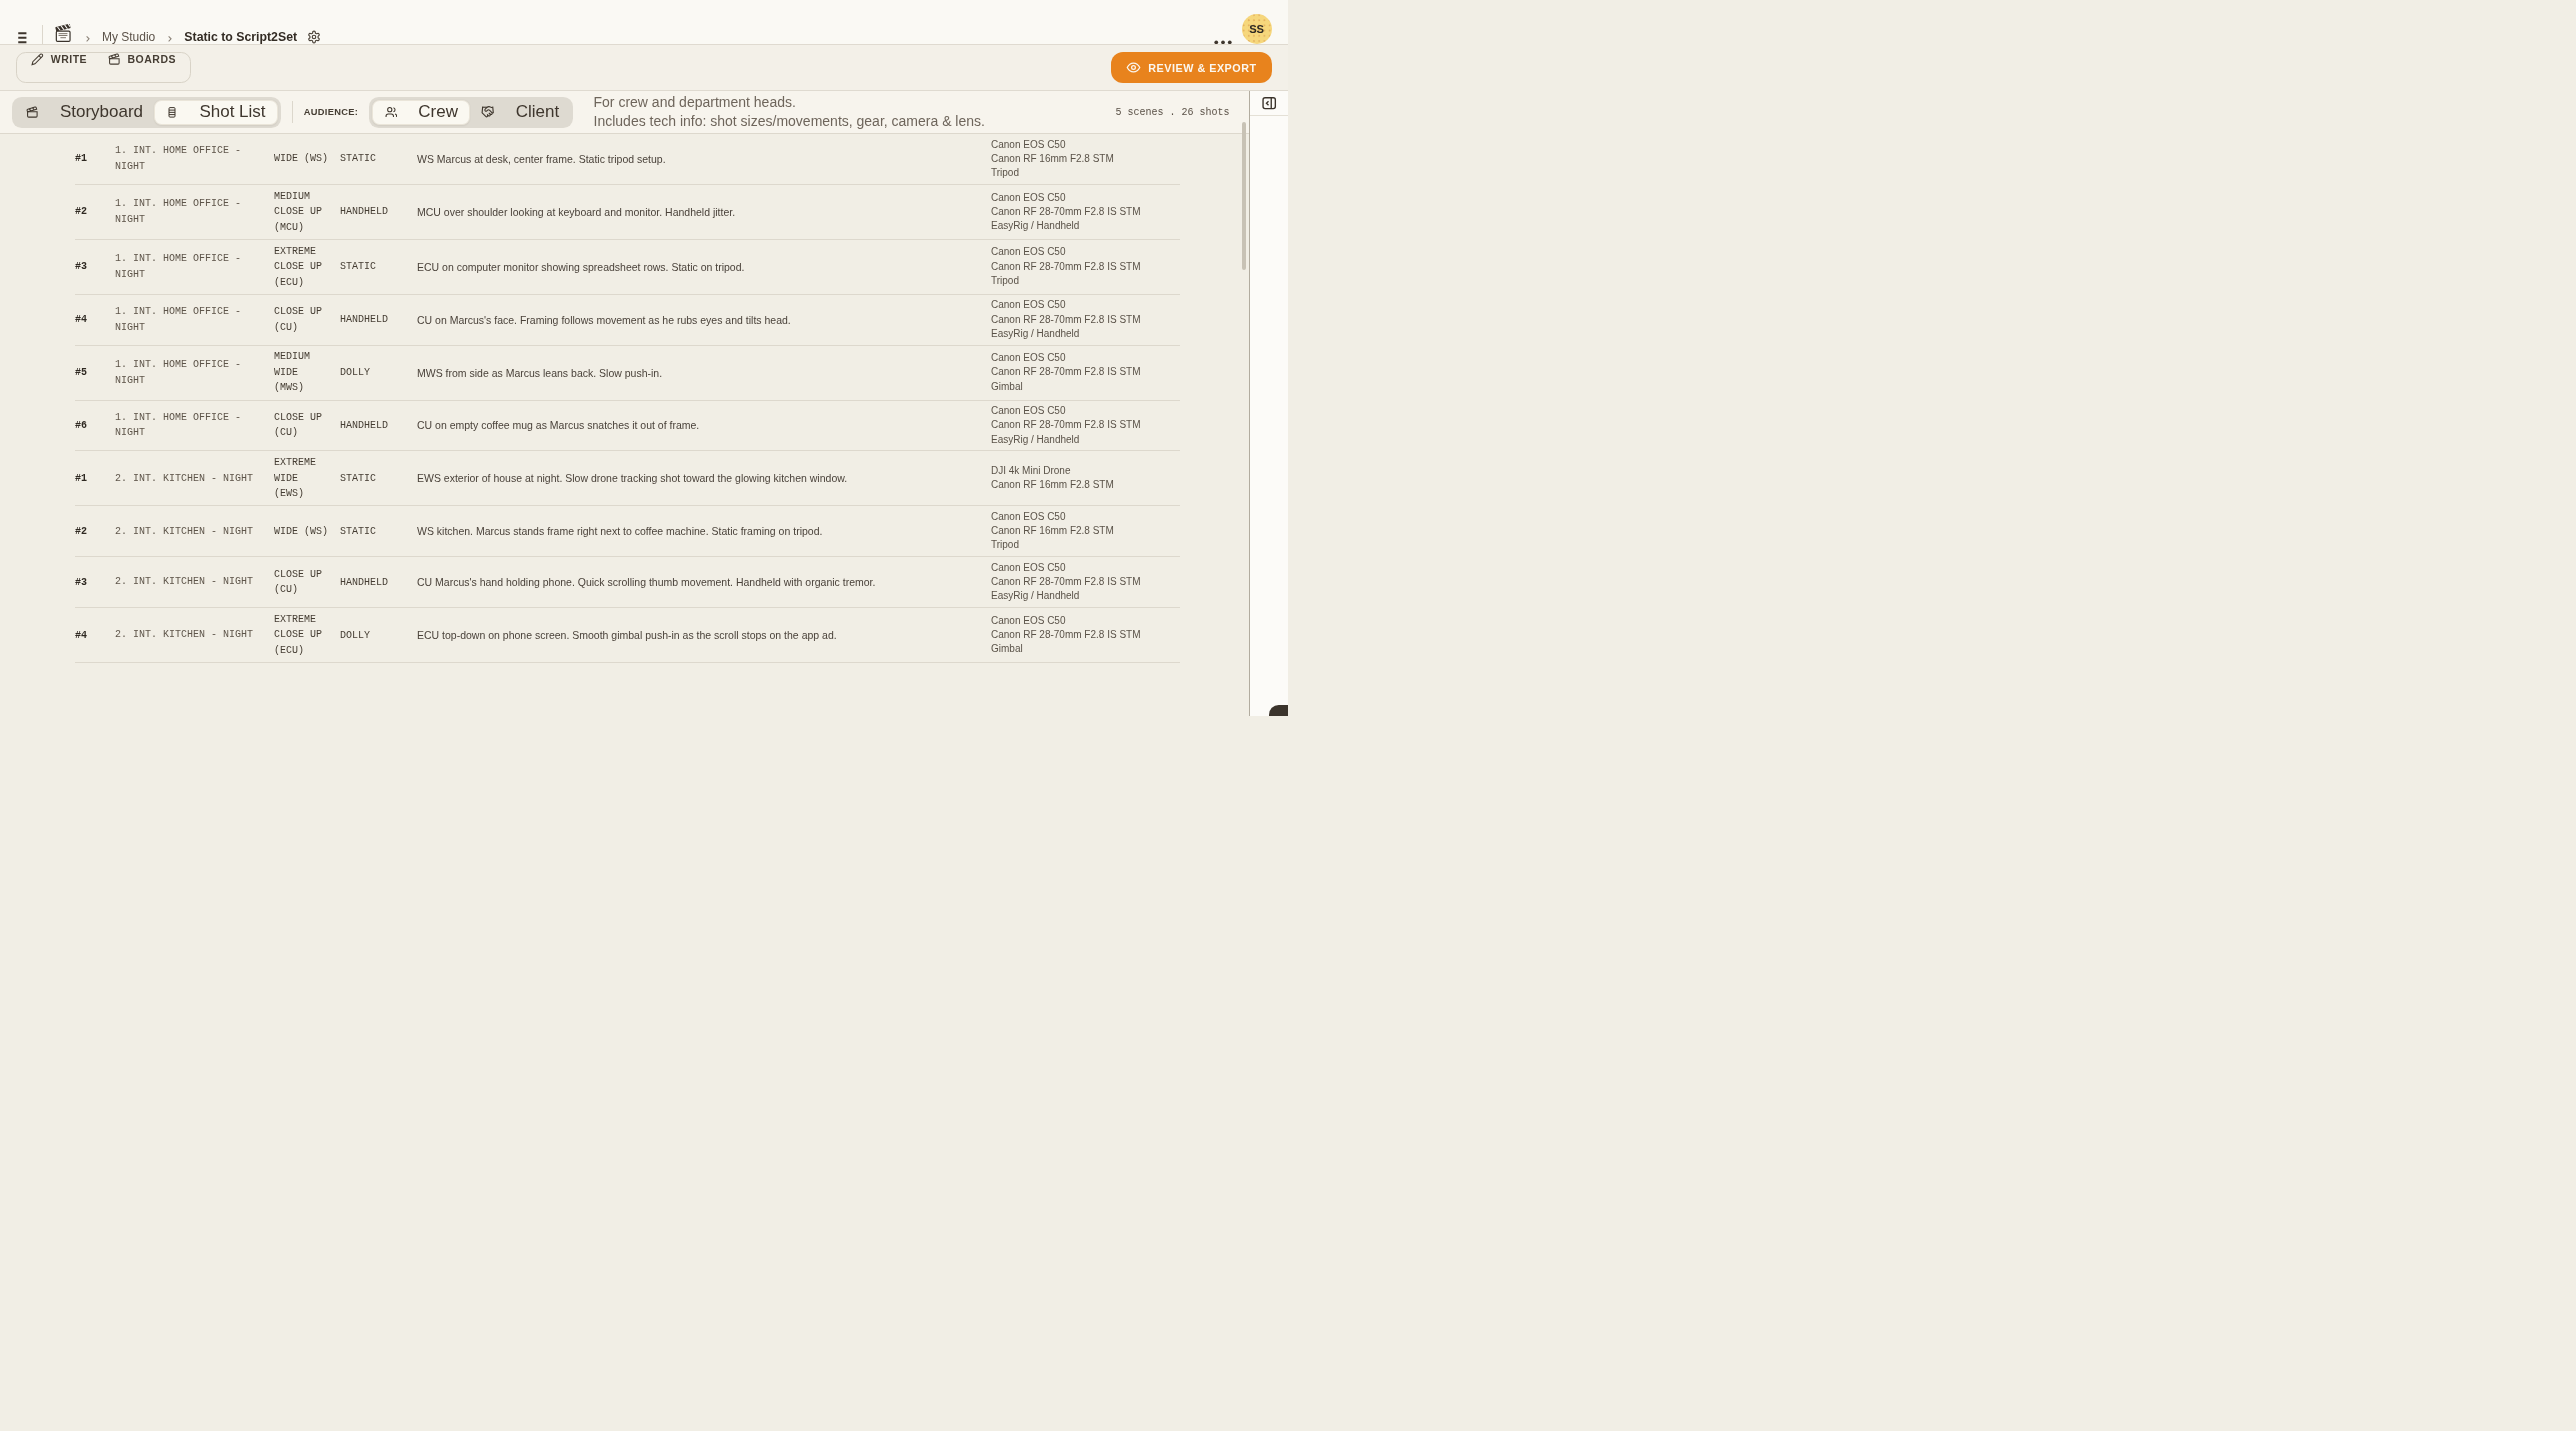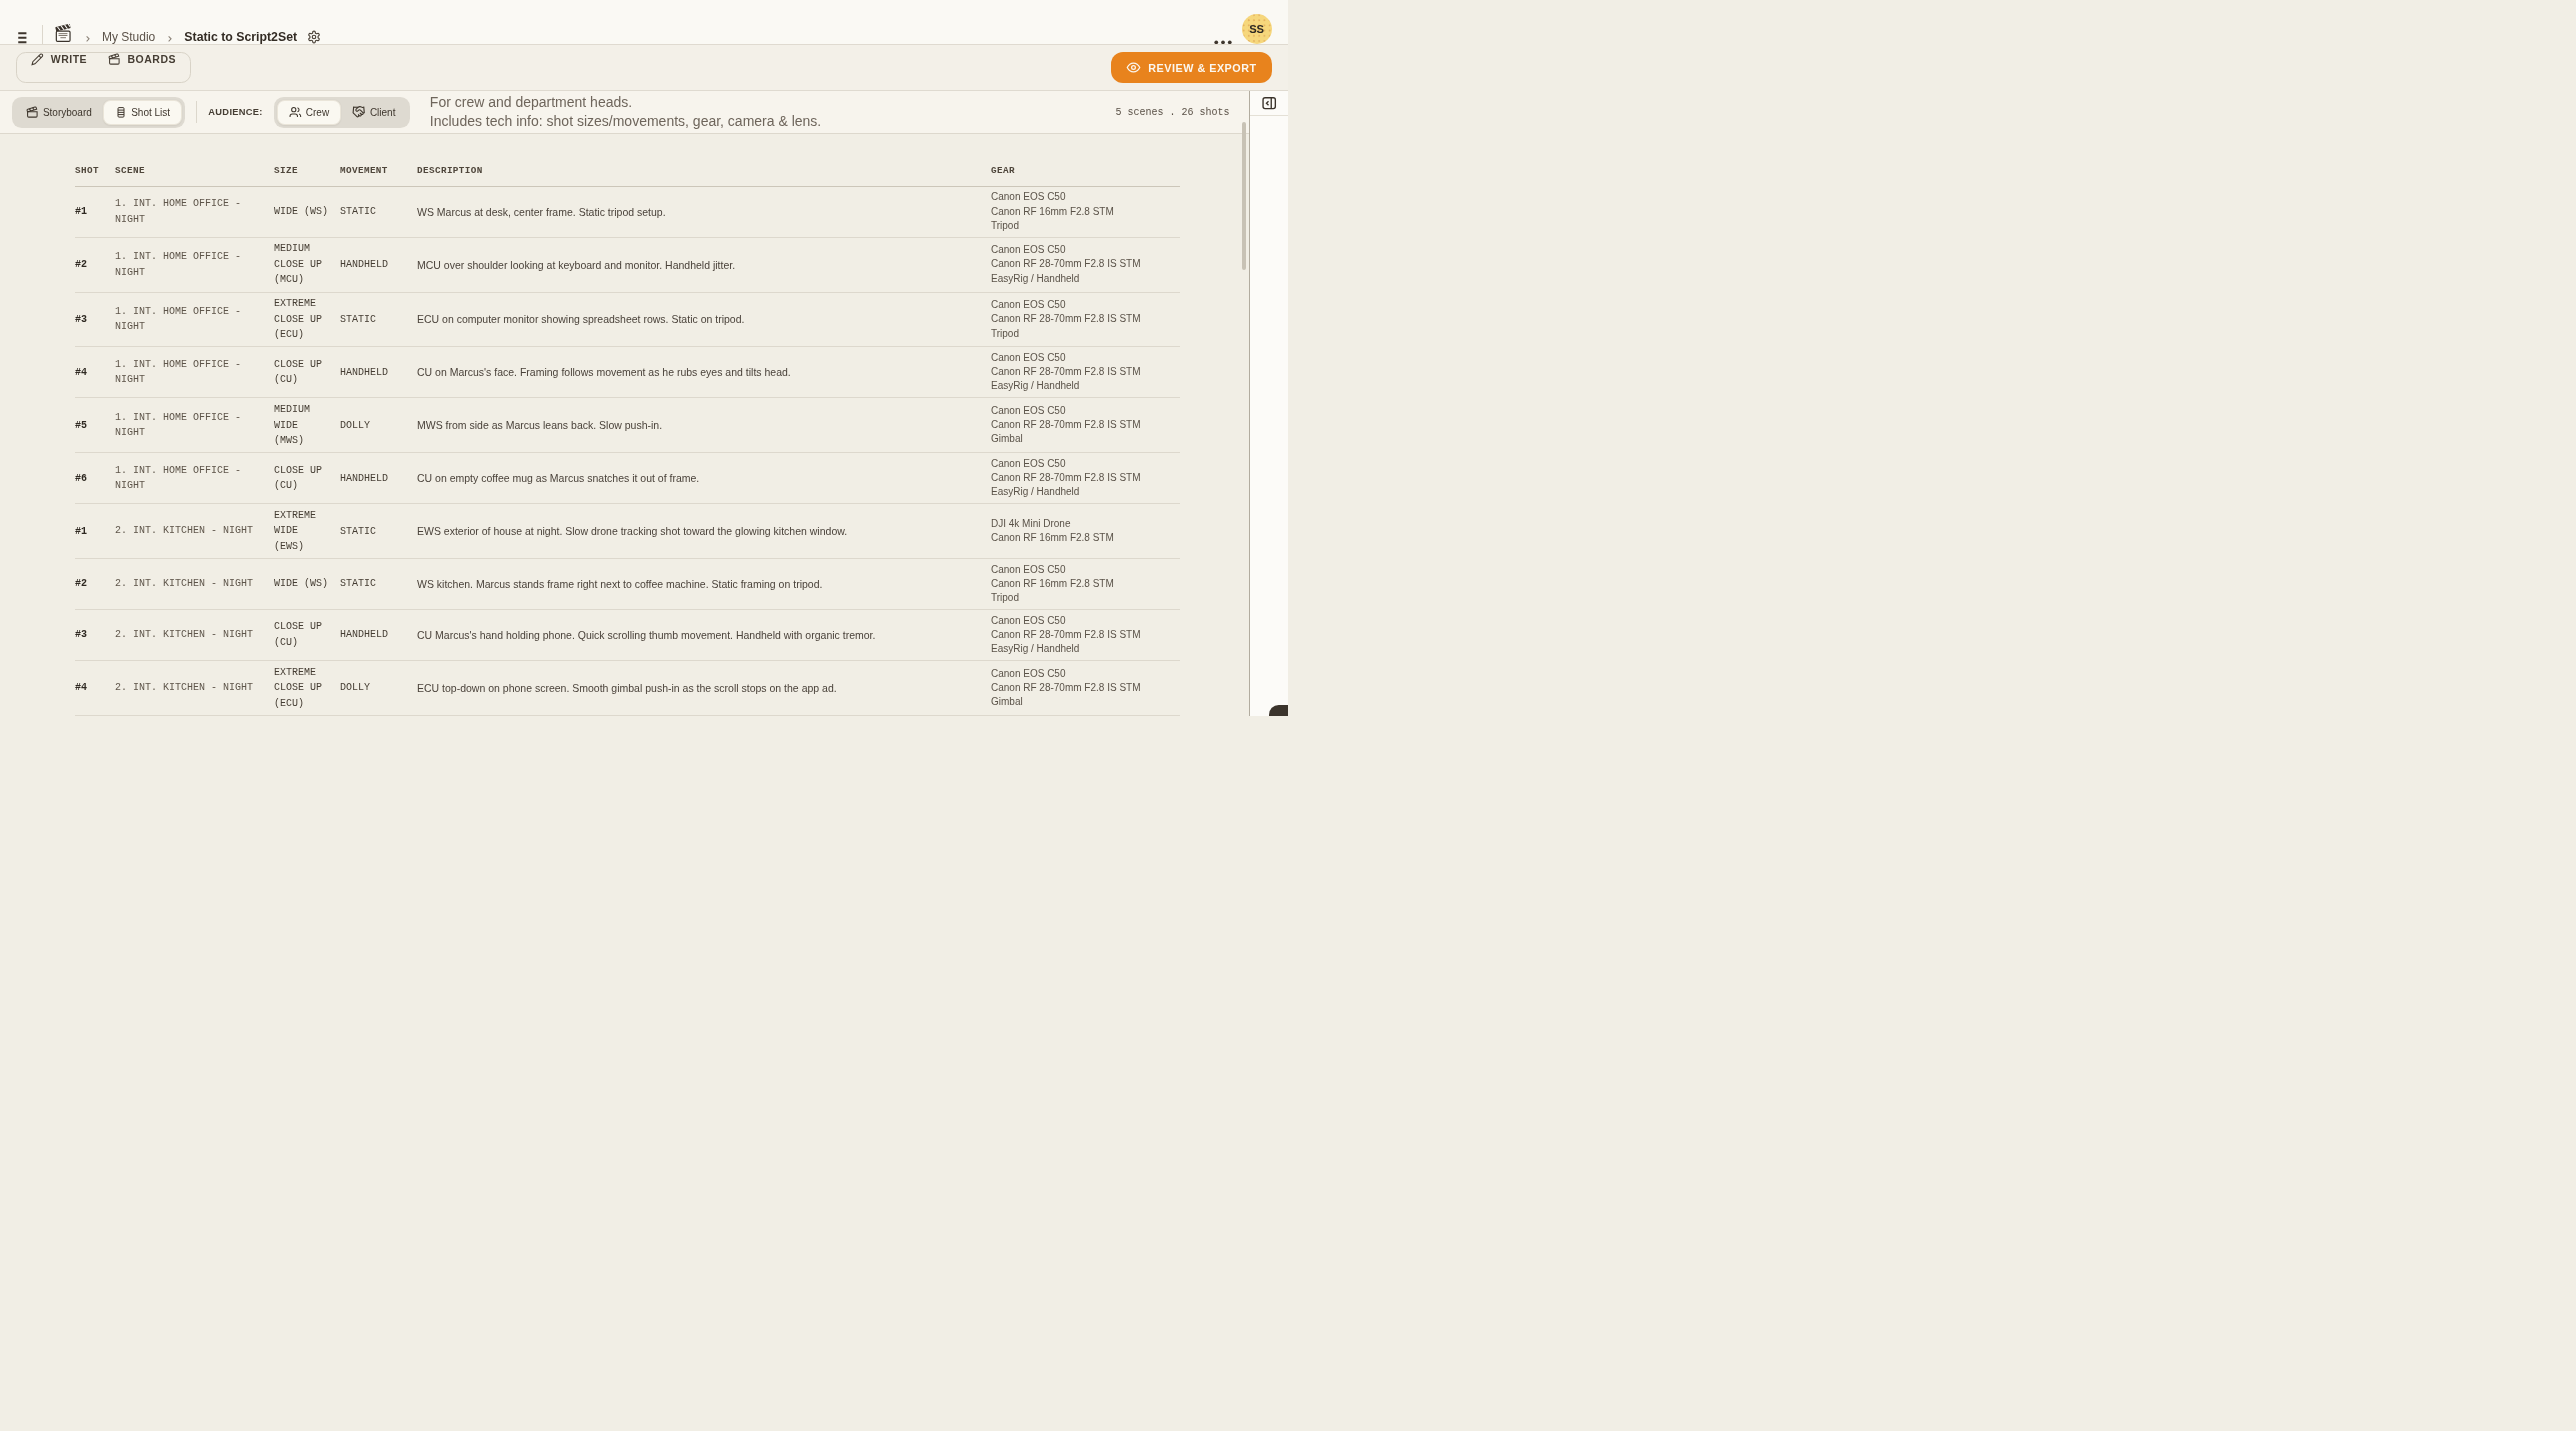--- a/index.html
+++ b/index.html
@@ -39,22 +39,22 @@
   .primary-btn{height:31px;background:var(--accent);border:none;border-radius:12px;display:flex;align-items:center;
     gap:7.5px;padding:0 15px;color:#FBF7F0;font-size:10.8px;font-weight:600;letter-spacing:0.5px;cursor:pointer;font-family:inherit}
 
   
   .body-row{display:flex;height:625px}
   .main-col{flex:1;min-width:0;display:flex;flex-direction:column;position:relative}
 
   .subbar{height:43px;background:var(--bg-subbar);border-bottom:0.7px solid var(--row-line);
     display:flex;align-items:center;padding:0 12px;gap:11.2px;flex:none}
   .seg{background:var(--seg-bg);border-radius:9.7px;padding:3px;display:flex;align-items:center}
-  .seg-item{height:25px;display:flex;align-items:center;gap:4px;padding:0 11.2px;border-radius:7.5px;
-    font-size:10px;color:#3E362D;cursor:pointer;background:none;border:none;font-family:inherit;white-space:nowrap}
+  .seg-item{height:25px;display:flex;align-items:center;gap:21px;padding:0 11.2px;border-radius:7.5px;
+    font-size:17px;color:#3E362D;cursor:pointer;background:none;border:none;font-family:inherit;white-space:nowrap}
   .seg-item.active{background:var(--seg-active);border:0.7px solid #EAE5D9;box-shadow:0 0.7px 1.5px rgba(60,50,40,.08)}
   .aud-label{font-size:9.3px;font-weight:700;letter-spacing:0.3px;color:var(--ink-mid);white-space:nowrap}
   .sub-desc{font-size:14px;color:var(--ink-mute);line-height:1.38;margin-left:9px}
   .stats{font-size:10px;color:#5A5147;white-space:nowrap;margin-right:7.5px}
 
   
   .content{flex:1;overflow:hidden;position:relative}
   .table{margin:0 69px 0 75px}
   .grid{display:grid;grid-template-columns:40px 159px 66px 77px 1fr 189px}
   .thead{padding:31px 0 9.7px 0;border-bottom:1.5px solid var(--line-strong)}
@@ -197,28 +197,20 @@
       <div class="sub-desc">
         <div>For crew and department heads.</div>
         <div>Includes tech info: shot sizes/movements, gear, camera &amp; lens.</div>
       </div>
       <div class="spacer"></div>
       <span class="stats mono">5 scenes . 26 shots</span>
     </div>
 
     <div class="content">
       <div class="table">
-        <div class="thead grid mono">
-            <div class="th">SHOT</div>
-            <div class="th">SCENE</div>
-            <div class="th">SIZE</div>
-            <div class="th">MOVEMENT</div>
-            <div class="th">DESCRIPTION</div>
-            <div class="th">GEAR</div>
-          </div>
         <div>
   <div class="trow grid">
     <div class="c-shot mono">#1</div>
     <div class="c-scene mono">1. INT. HOME OFFICE - NIGHT</div>
     <div class="c-size mono">WIDE (WS)</div>
     <div class="c-move mono">STATIC</div>
     <div class="c-desc">WS Marcus at desk, center frame. Static tripod setup.</div>
     <div class="c-gear">
                 <div>Canon EOS C50</div>
                 <div>Canon RF 16mm F2.8 STM</div>

